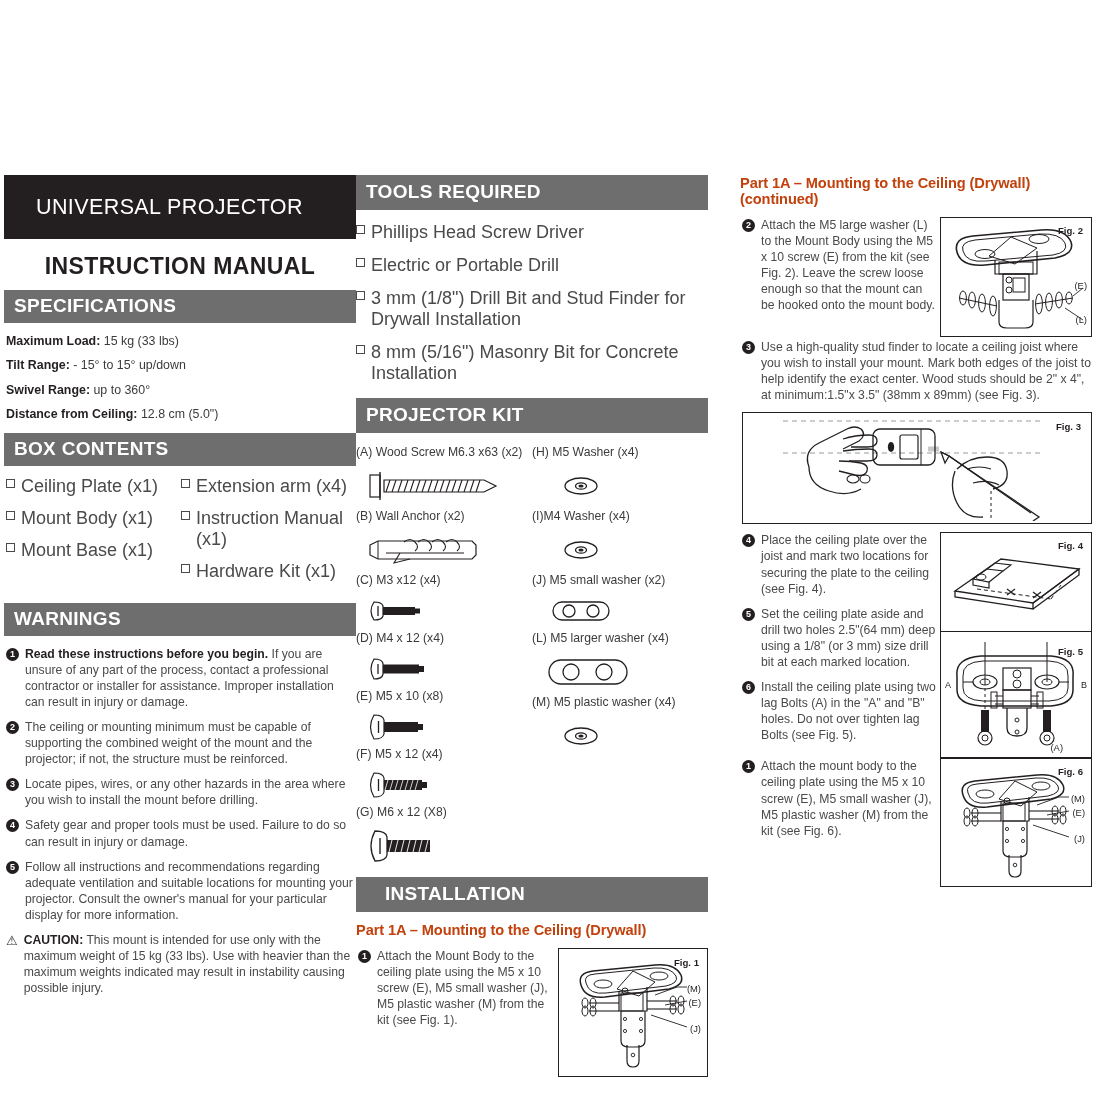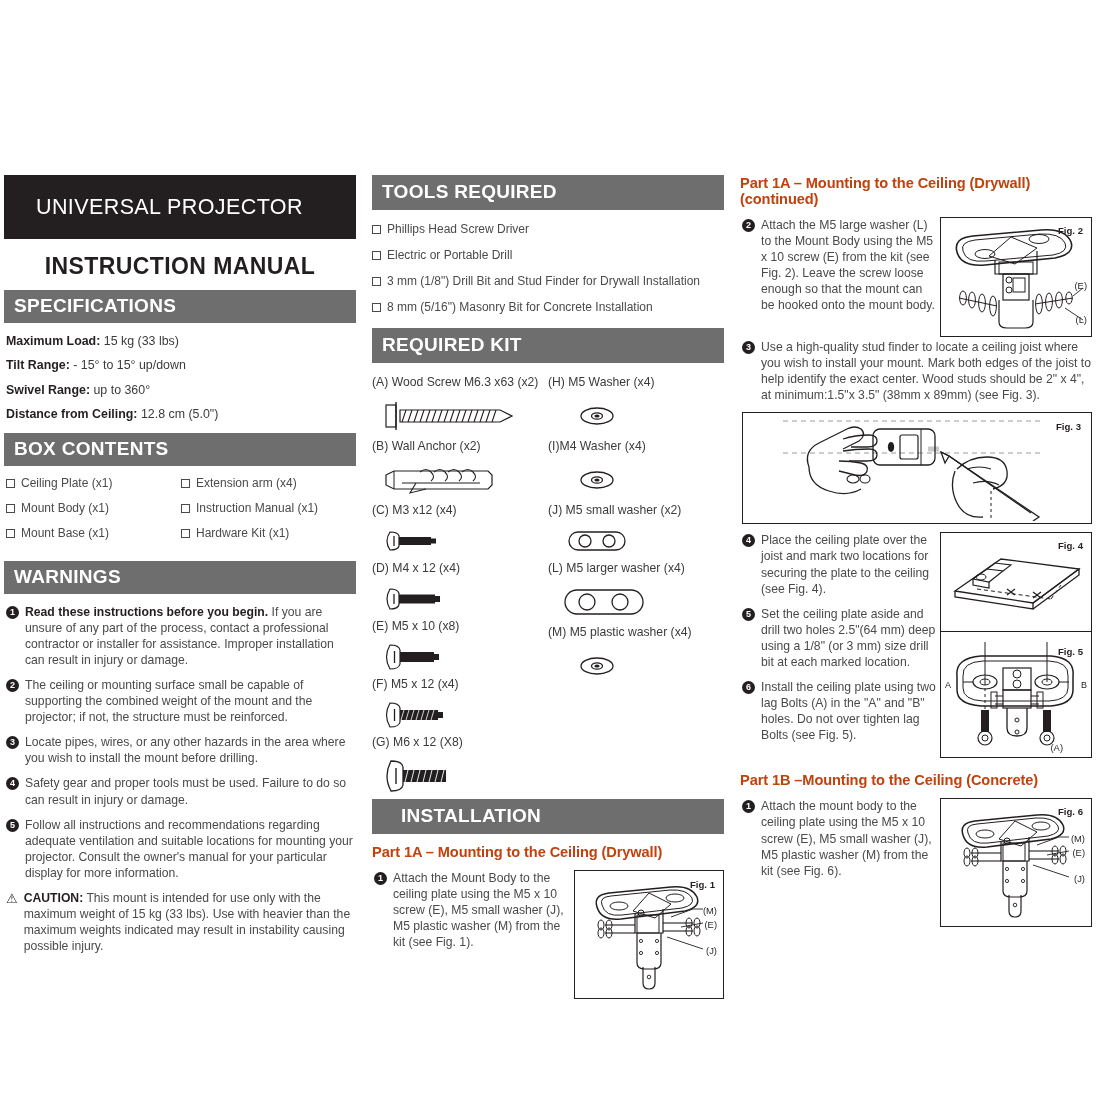--- a/index.html
+++ b/index.html
@@ -9,21 +9,21 @@
     font-family:"Liberation Sans", sans-serif;
     color:#231f20;
     position:relative;
     overflow:hidden;
   }
   .page{position:absolute;left:0;top:0;width:1108px;height:1108px;}
 
   
   .col{position:absolute;top:175px;}
   #col1{left:4px;width:352px;}
-  #col2{left:372px;width:352px;}
+  #col2{left:356px;width:352px;}
   #col3{left:740px;width:352px;}
 
   
   .titlebar{
     background:#231f20;color:#ffffff;
     height:64px;line-height:64px;
     font-size:21.5px;letter-spacing:.4px;
     padding-left:32px;box-sizing:border-box;
     font-weight:400;
   }
@@ -42,21 +42,21 @@
   }
   .sechdr.tall{padding:6px 0 7px 10px;}
 
   
   .spec{font-size:12.4px;line-height:1.0;margin:0 0 12px 2px;color:#3b3b3b;}
   .spec b{color:#231f20;font-weight:bold;}
 
   
   .checkcols{display:flex;margin:2px 0 2px 2px;}
   .checkcols .cc{width:50%;}
-  .chk{font-size:12px;color:#4a4a4a;margin:0 0 11px 0;display:flex;align-items:flex-start;}
+  .chk{font-size:18px;color:#4a4a4a;margin:0 0 11px 0;display:flex;align-items:flex-start;}
   .chk .box{
     display:inline-block;width:7px;height:7px;
     border:1.6px solid #4a4a4a;margin:3px 6px 0 0;flex:0 0 auto;
   }
   .toollist .chk{margin-bottom:12px;}
 
   
   .num{
     display:inline-block;width:13px;height:13px;border-radius:50%;
     background:#231f20;color:#fff;font-size:9px;line-height:13px;
@@ -140,21 +140,21 @@
     </div>
 
     <div class="sechdr" style="margin-top:10px;">WARNINGS</div>
     <div style="margin-top:10px;">
       <div class="item">
         <span class="num">1</span>
         <span class="txt"><b>Read these instructions before you begin.</b><span> If you are unsure of any part of the process, contact a professional contractor or installer for assistance. Improper installation can result in injury or damage.</span></span>
       </div>
       <div class="item">
         <span class="num">2</span>
-        <span class="txt">The ceiling or mounting surface small be capable of supporting the combined weight of the mount and the projector; if not, the structure must be reinforced.</span>
+        <span class="txt">The ceiling or mounting minimum must be capable of supporting the combined weight of the mount and the projector; if not, the structure must be reinforced.</span>
       </div>
       <div class="item">
         <span class="num">3</span>
         <span class="txt">Locate pipes, wires, or any other hazards in the area where you wish to install the mount before drilling.</span>
       </div>
       <div class="item">
         <span class="num">4</span>
         <span class="txt">Safety gear and proper tools must be used. Failure to do so can result in injury or damage.</span>
       </div>
       <div class="item">
@@ -183,21 +183,21 @@
       <div class="chk">
           <span class="box"></span>
           <span>3 mm (1/8") Drill Bit and Stud Finder for Drywall Installation</span>
         </div>
       <div class="chk">
           <span class="box"></span>
           <span>8 mm (5/16") Masonry Bit for Concrete Installation</span>
         </div>
     </div>
 
-    <div class="sechdr tall" style="margin-top:14px;">REQUIRED KIT</div>
+    <div class="sechdr tall" style="margin-top:14px;">PROJECTOR KIT</div>
 
     <div class="hwcols hw" style="margin-top:12px;">
 
       <div class="hwcol">
 
         <div>
           <div class="hwlabel">(A) Wood Screw M6.3 x63 (x2)</div>
           <div class="hwfig">
             <svg width="135" height="30" viewBox="0 0 135 30">
               <rect class="fl" x="6" y="4" width="10" height="22" stroke-width="1.2"></rect>
@@ -347,21 +347,21 @@
             <svg width="46" height="24" viewBox="0 0 46 24">
               <ellipse class="fl" cx="23" cy="12" rx="16" ry="8" stroke-width="1.3"></ellipse>
               <ellipse class="fl" cx="23" cy="12" rx="5.5" ry="3.2" stroke-width="1.3"></ellipse>
               <ellipse cx="23" cy="12" rx="2.6" ry="1.5" fill="#231f20"></ellipse>
             </svg>
           </div>
         </div>
       </div>
     </div>
 
-    <div class="sechdr tall" style="margin-top:0;padding-left:29px;">INSTALLATION</div>
+    <div class="sechdr tall" style="margin-top:8px;padding-left:29px;">INSTALLATION</div>
     <div class="parthdr">Part 1A – Mounting to the Ceiling (Drywall)</div>
 
     <div class="steprow">
       <div class="steptext" style="width:190px;">
         <div class="item">
           <span class="num">1</span>
           <span class="txt">Attach the Mount Body to the ceiling plate using the M5 x 10 screw (E), M5 small washer (J), M5 plastic washer (M) from the kit (see Fig. 1).</span>
         </div>
       </div>
       <div class="figbox" style="width:148px;height:127px;margin-left:6px;">
@@ -576,21 +576,20 @@
             <line class="fl" x1="22" y1="50" x2="32" y2="50" stroke-width="1"></line>
             <line class="fl" x1="118" y1="50" x2="128" y2="50" stroke-width="1"></line>
           </svg>
           <span class="figlabel" style="left:4px;top:48px;font-weight:normal;font-size:9px;">A</span>
           <span class="figlabel" style="right:4px;top:48px;font-weight:normal;font-size:9px;">B</span>
           <span class="figlabel" style="right:28px;bottom:4px;font-weight:normal;font-size:9.4px;">(A)</span>
         </div>
       </div>
     </div>
 
-    <div class="parthdr" style="margin-top:14px;">Part 1B –Mounting to the Ceiling (Concrete)</div>
 
     <div class="steprow">
       <div class="steptext" style="width:196px;">
         <div class="item">
           <span class="num">1</span>
           <span class="txt">Attach the mount body to the ceiling plate using the M5 x 10 screw (E), M5 small washer (J), M5 plastic washer (M) from the kit (see Fig. 6).</span>
         </div>
       </div>
       <div class="figbox" style="width:150px;height:127px;margin-left:4px;">
         <span class="figlabel" style="right:8px;top:7px;">Fig. 6</span>

